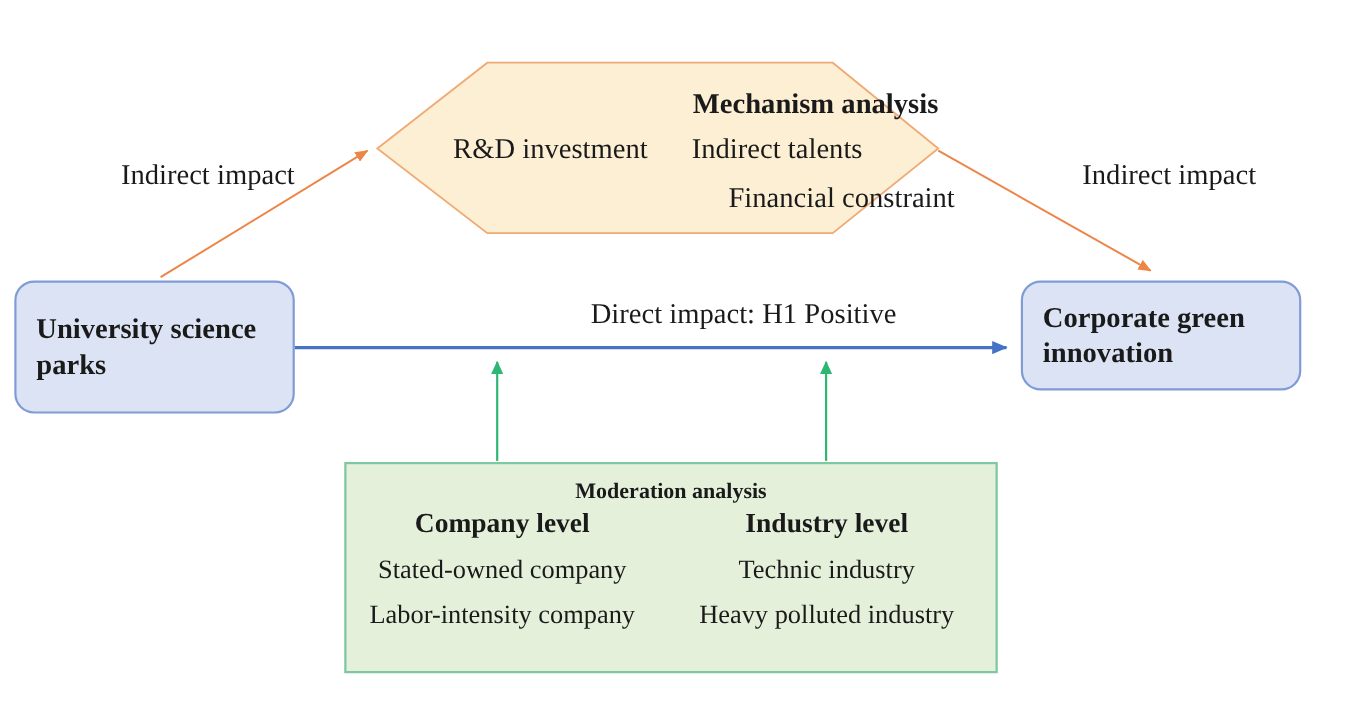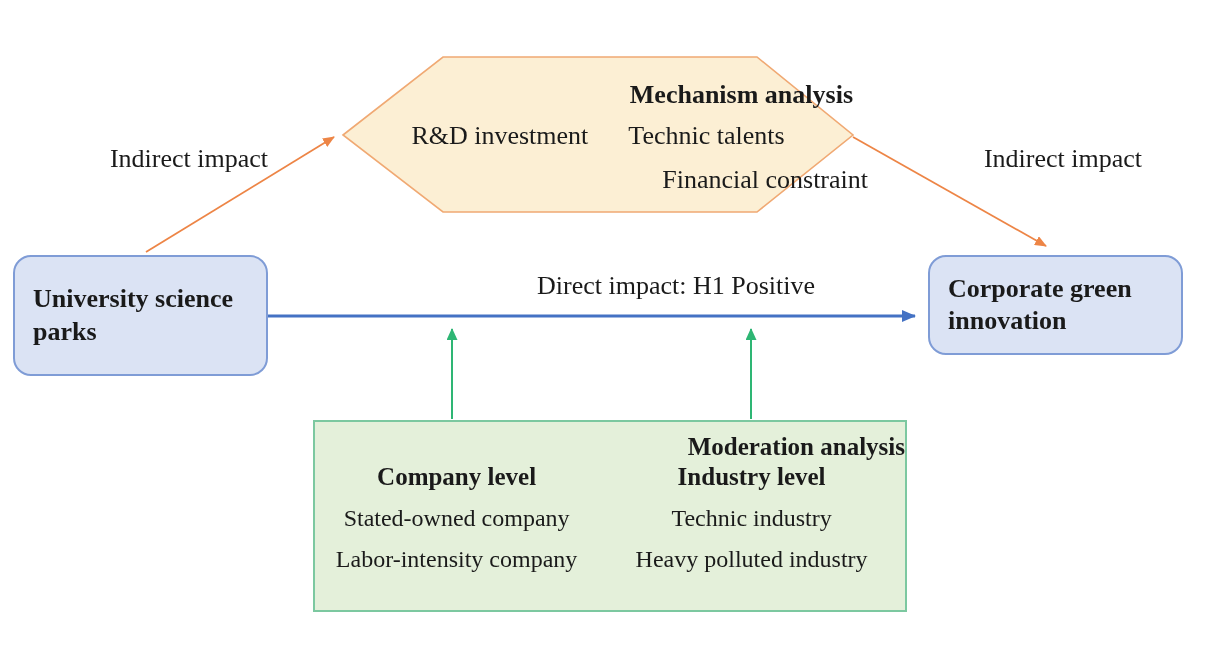--- a/index.html
+++ b/index.html
@@ -26,21 +26,21 @@
   }
   .node-left{left:13px;top:255px;width:255px;height:121px;}
   .node-right{left:928px;top:255px;width:255px;height:100px;}
   .direct-label{left:415px;top:271px;width:400px;font-size:26px;line-height:30px;}
   .ind-left{left:68px;top:144px;width:200px;font-size:26px;line-height:30px;}
   .ind-right{left:942px;top:144px;width:200px;font-size:26px;line-height:30px;}
   .mod-box{
     position:absolute;left:313px;top:420px;width:594px;height:192px;box-sizing:border-box;
     background:var(--green_fill);border:2px solid var(--green_border);
   }
-  .mod-title{margin-top:10px;text-align:right;font-weight:bold;font-size:25px;line-height:30px;}
+  .mod-title{margin-top:10px;text-align:center;font-weight:bold;font-size:20px;line-height:30px;}
   .mod-grid{
     display:grid;grid-template-columns:48% 52%;row-gap:11px;
   }
   .mod-cell{text-align:center;font-size:24px;line-height:30px;white-space:nowrap;}
   .mod-header{font-weight:bold;font-size:25px;}
 </style>
 </head>
 <body>
 
 <div class="canvas">
@@ -67,21 +67,21 @@
     <line class="edge-indirect" x1="853" y1="137" x2="1046" y2="246" marker-end="url(#arrow-orange)"></line>
 
     <line class="edge-mod" x1="452" y1="419" x2="452" y2="329" marker-end="url(#arrow-green)"></line>
 
     <line class="edge-mod" x1="751" y1="419" x2="751" y2="329" marker-end="url(#arrow-green)"></line>
   </svg>
 
   <div class="txt hex-title">Mechanism analysis</div>
   <div class="hex-row1">
     <span>R&amp;D investment</span>
-    <span>Technic talents</span>
+    <span>Indirect talents</span>
   </div>
   <div class="txt hex-row2">Financial constraint</div>
 
   <div class="node node-left">
     <span>University science parks</span>
   </div>
 
   <div class="node node-right">
     <span>Corporate green innovation</span>
   </div>

